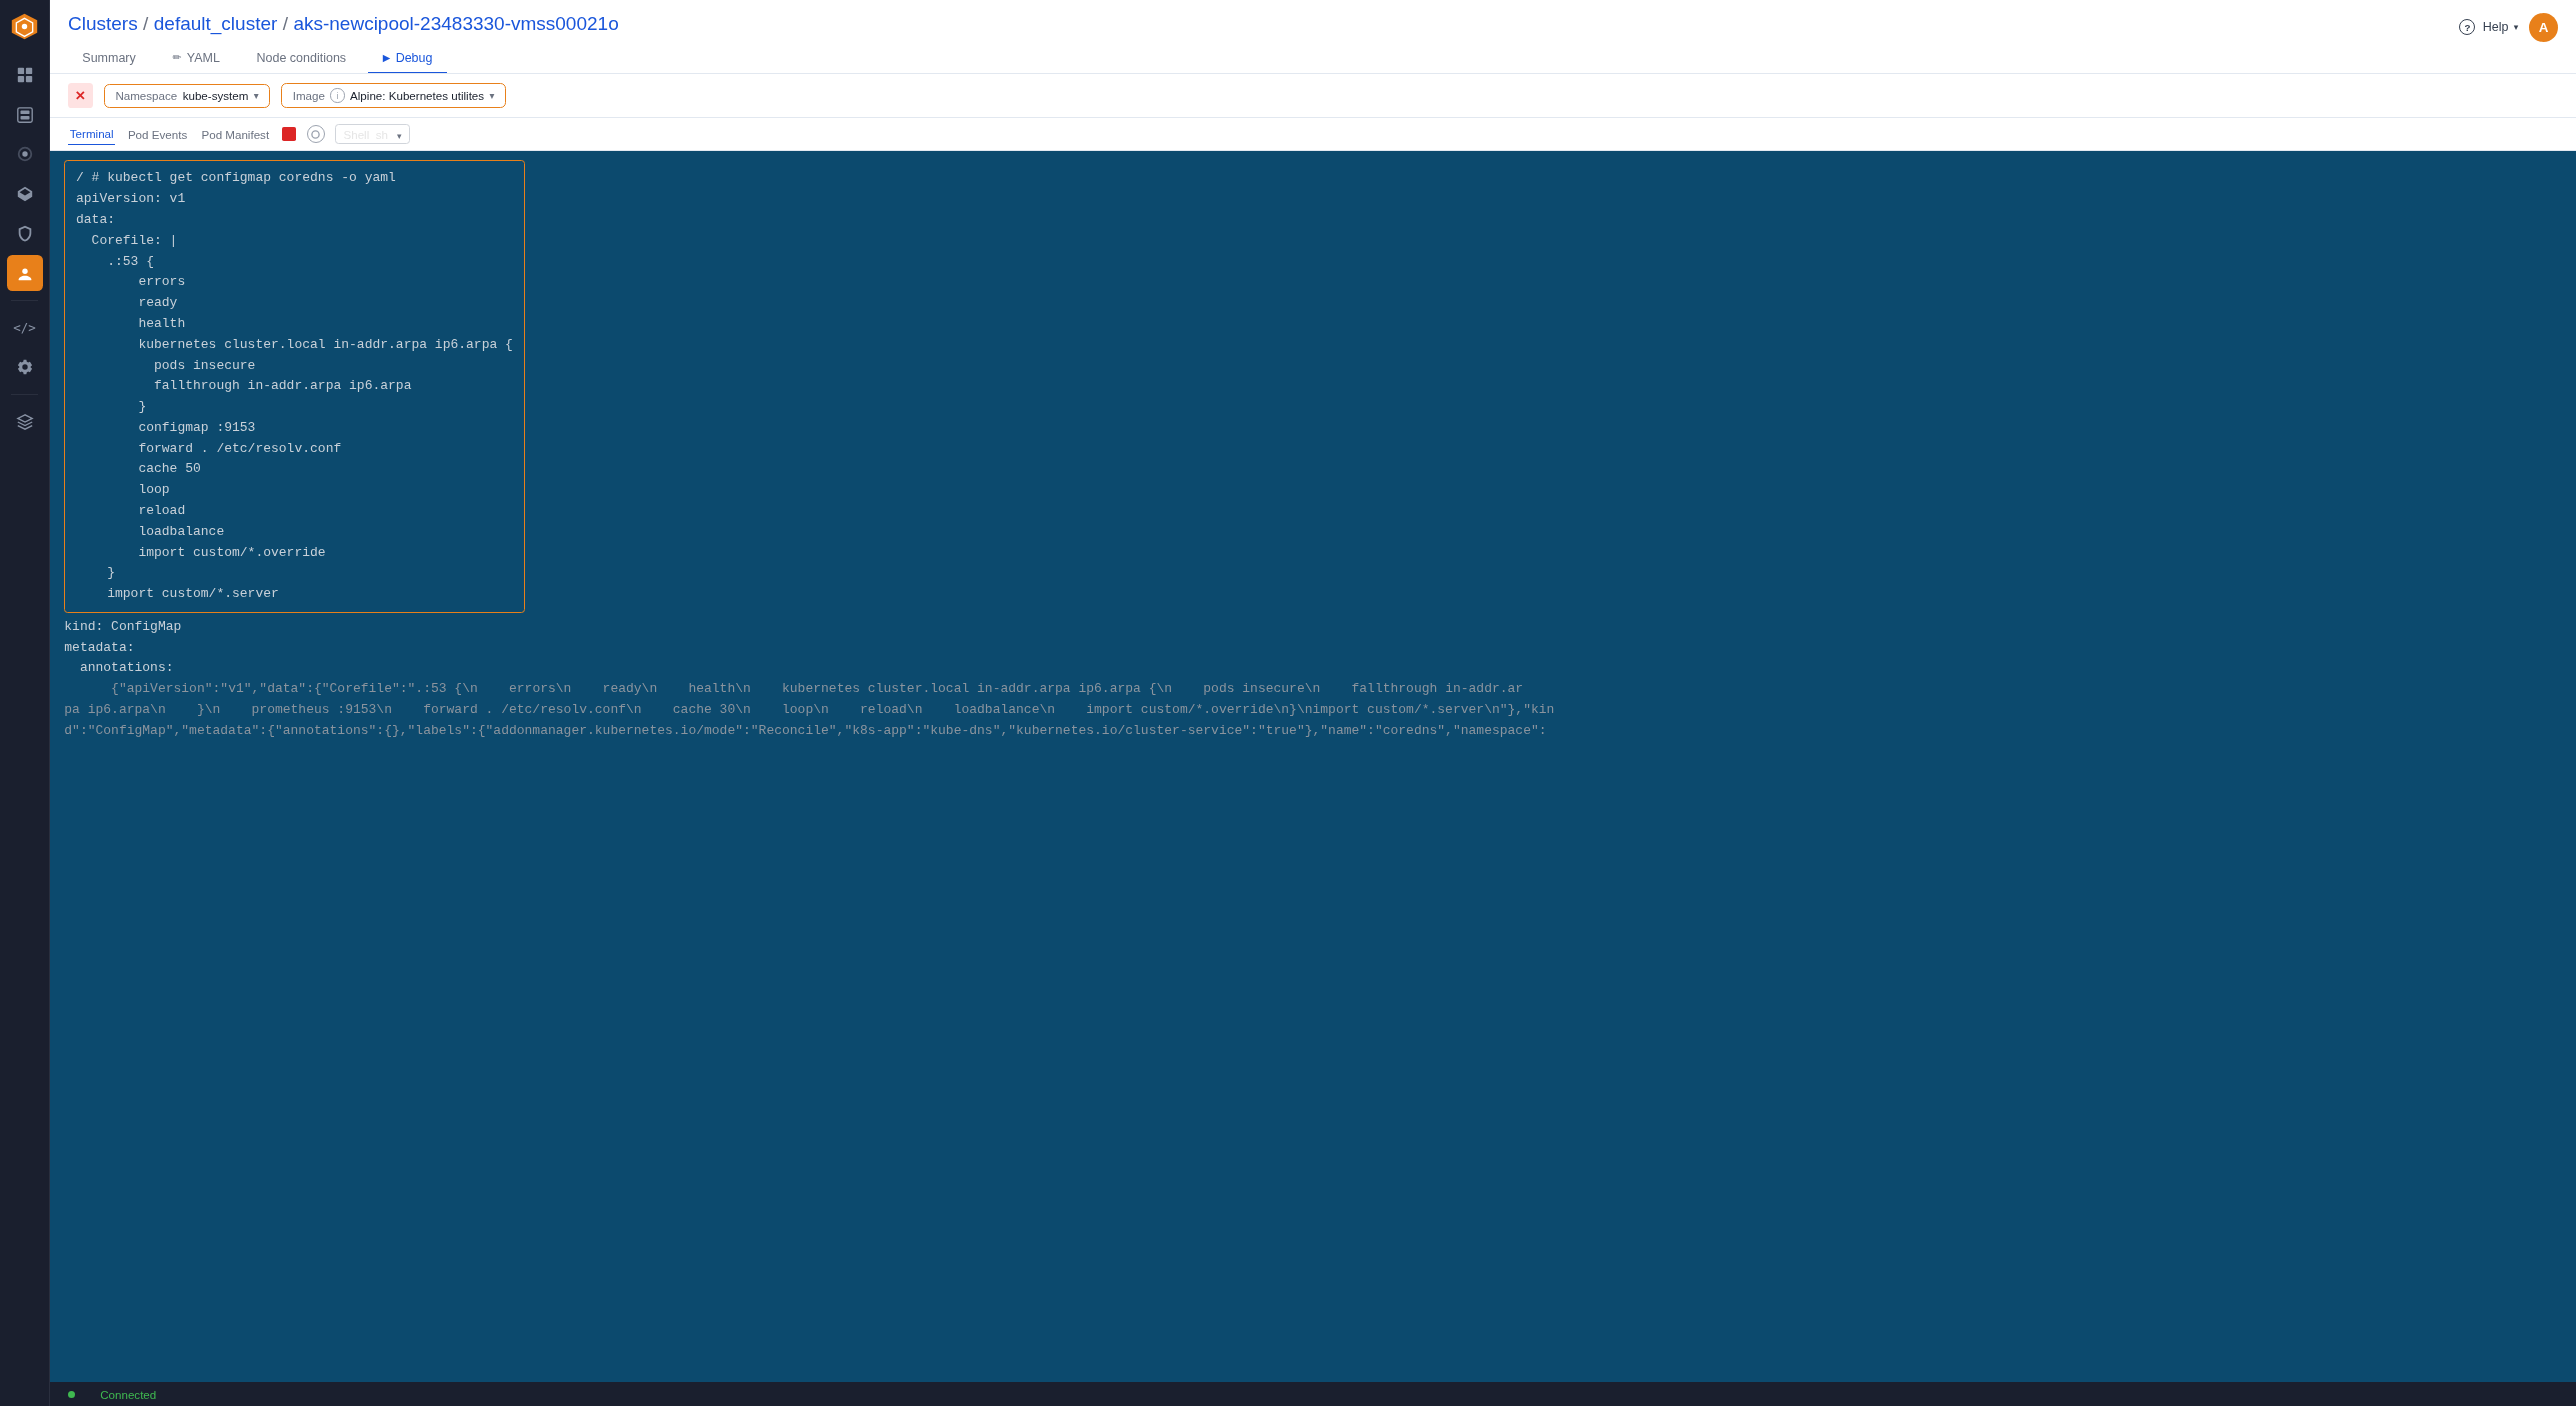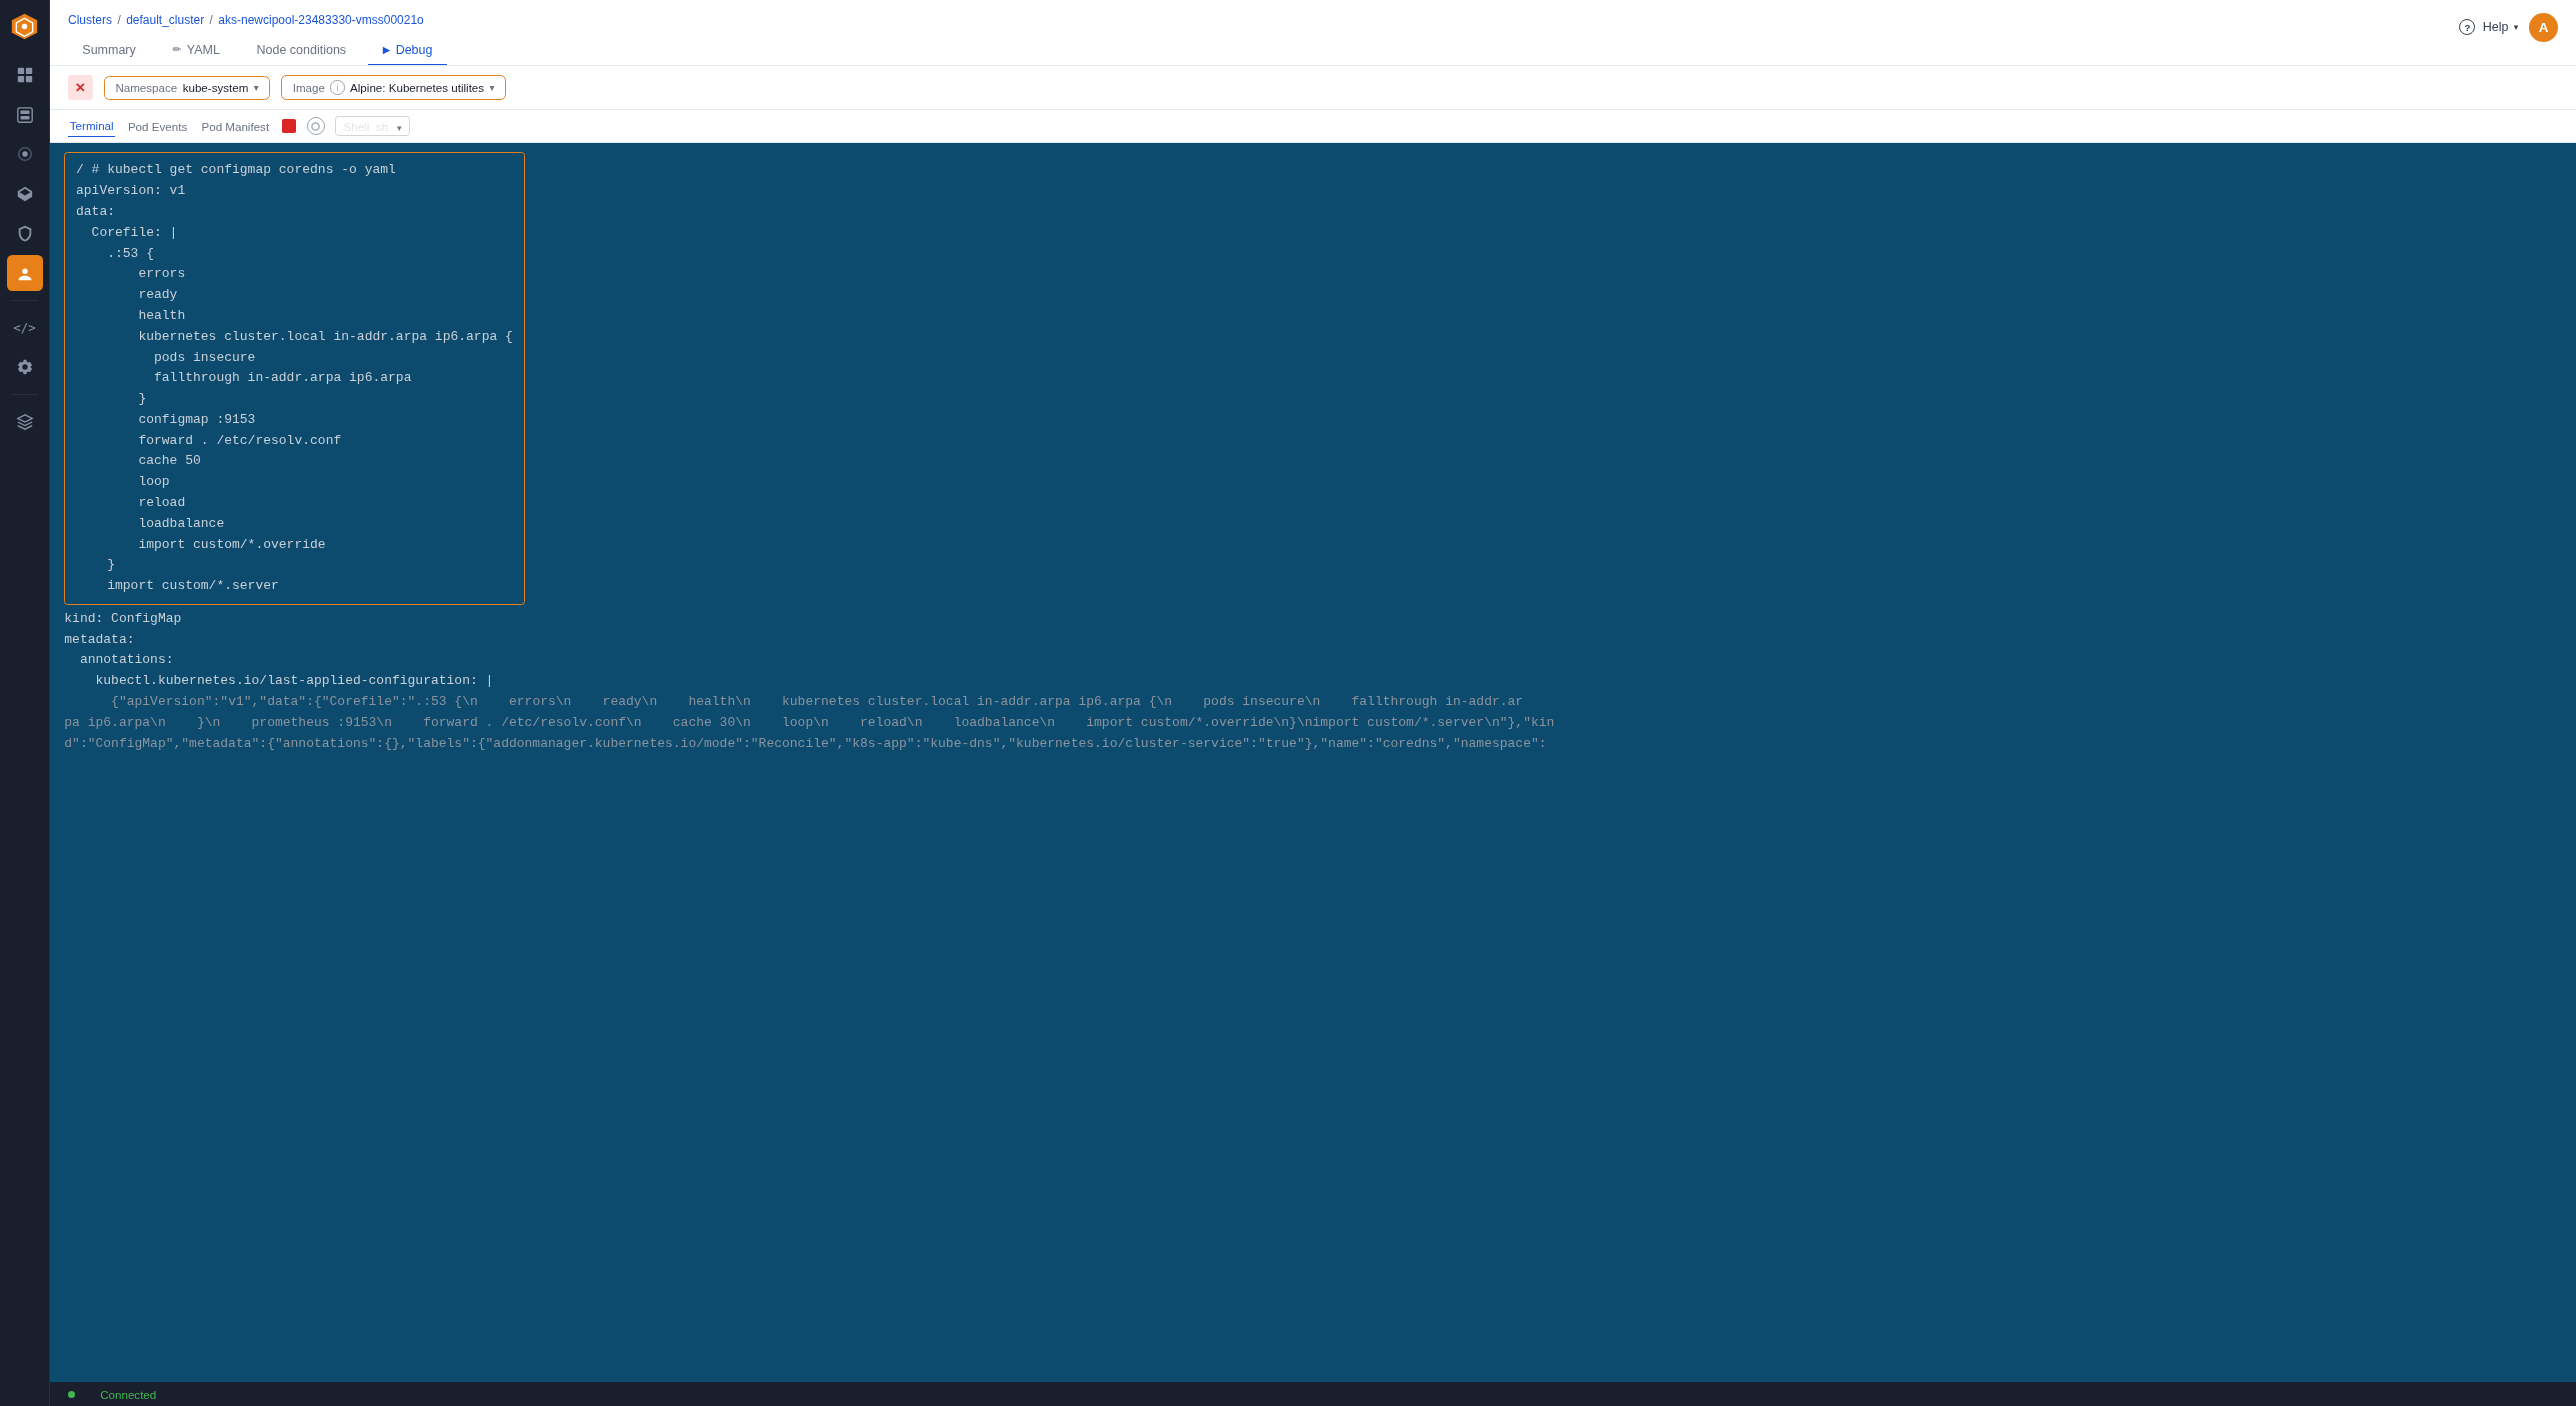--- a/index.html
+++ b/index.html
@@ -66,21 +66,21 @@
     
     .topbar {
       background: #ffffff;
       padding: 12.5px 18px 0 18px;
       border-bottom: 0.9px solid #e2e8f0;
     }
     .breadcrumb {
       display: flex;
       align-items: center;
       gap: 5.4px;
-      font-size: 12px;
+      font-size: 19px;
       color: #1a56db;
       margin-bottom: 9px;
     }
     .breadcrumb-separator {
       color: #6b7280;
     }
     .breadcrumb-current {
       color: #1a56db;
       font-weight: 500;
     }
@@ -459,21 +459,20 @@
       <span class="terminal-line white">        loop</span>
       <span class="terminal-line white">        reload</span>
       <span class="terminal-line white">        loadbalance</span>
       <span class="terminal-line white">        import custom/*.override</span>
       <span class="terminal-line white">    }</span>
       <span class="terminal-line white">    import custom/*.server</span>
     </div>
     <span class="terminal-line white">kind: ConfigMap</span>
     <span class="terminal-line white">metadata:</span>
     <span class="terminal-line white">  annotations:</span>
-    <span class="terminal-line white">    kubectl.kubernetes.io/last-applied-configuration: |</span>
     <span class="terminal-line dim" style="white-space:pre-wrap; word-break:break-all;">      {"apiVersion":"v1","data":{"Corefile":".:53 {\n    errors\n    ready\n    health\n    kubernetes cluster.local in-addr.arpa ip6.arpa {\n    pods insecure\n    fallthrough in-addr.ar</span>
     <span class="terminal-line dim" style="white-space:pre-wrap; word-break:break-all;">pa ip6.arpa\n    }\n    prometheus :9153\n    forward . /etc/resolv.conf\n    cache 30\n    loop\n    reload\n    loadbalance\n    import custom/*.override\n}\nimport custom/*.server\n"},"kin</span>
     <span class="terminal-line dim" style="white-space:pre-wrap; word-break:break-all;">d":"ConfigMap","metadata":{"annotations":{},"labels":{"addonmanager.kubernetes.io/mode":"Reconcile","k8s-app":"kube-dns","kubernetes.io/cluster-service":"true"},"name":"coredns","namespace":</span>
   </div>
 
   <div class="status-bar">
     <div class="status-dot"></div>
     <span class="status-text">Connected</span>
   </div>
 

